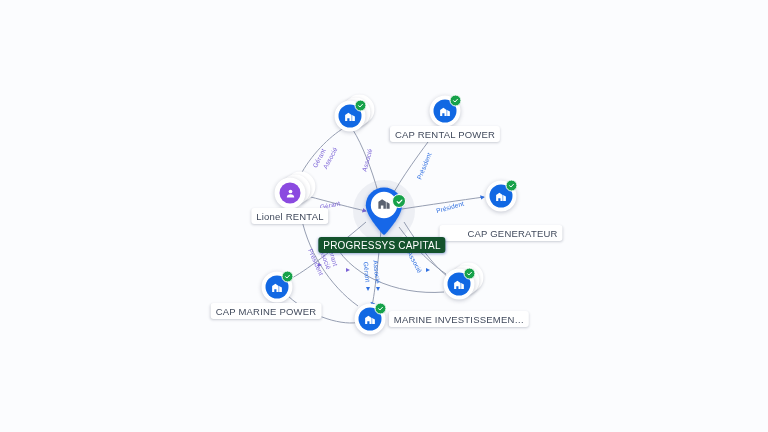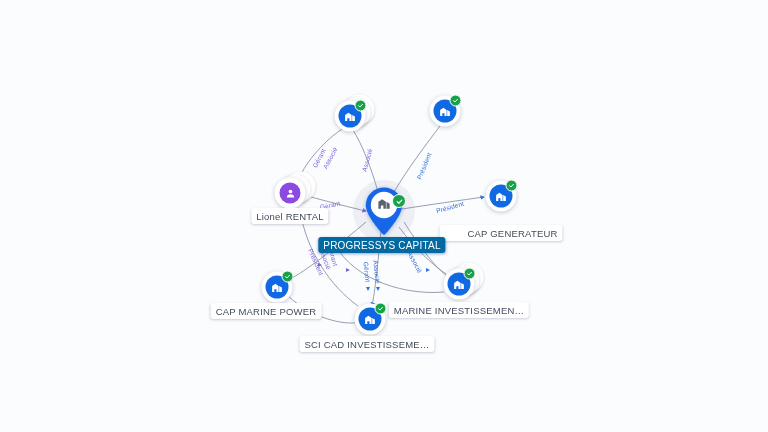--- a/index.html
+++ b/index.html
@@ -33,21 +33,21 @@
   .pin-wrap{position:absolute;left:50%;top:50%;transform:translate(-50%,-50%);}
   .halo{position:absolute;left:50%;top:50%;transform:translate(-50%,-50%);
         width:62px;height:62px;border-radius:50%;background:rgba(120,130,160,.10);}
 
   
   .nlabel{position:absolute;transform:translate(-50%,0);
           background:#fff;color:#414a5c;
           font-size:9.5px;letter-spacing:.2px;white-space:nowrap;
           padding:2.5px 5px;border-radius:3px;
           box-shadow:0 1px 2.5px rgba(30,40,70,.22);}
-  .nlabel.primary{background:#0369a1;color:#fff;font-size:10px;
+  .nlabel.primary{background:#14532d;color:#fff;font-size:10px;
                   box-shadow:0 1px 3px rgba(20,60,160,.45);}
 
   
   .elabel{position:absolute;font-size:6.5px;white-space:nowrap;
           transform-origin:50% 50%;letter-spacing:.1px;}
   .elabel.purple{color:#7b63d6;}
   .elabel.blue{color:#2f6fe0;}
 </style>
 </head>
 <body style="background: rgb(251, 252, 254);">
@@ -138,20 +138,21 @@
             <path d="M3 21V10l6-4 6 4v11h-4v-5H7v5H3zm13 0V10l5 3v8h-5zM9.8 12.6h2.4v2.4H9.8v-2.4z"></path>
           </svg>
       </div>
       <div class="badge" style="width:10px;height:10px;right:-1px;top:-1px;">
         <svg width="6" height="6" viewBox="0 0 24 24" fill="none" stroke="#fff" stroke-width="4" stroke-linecap="round" stroke-linejoin="round">
             <path d="M4 12.5l5.5 5.5L20 7"></path>
           </svg>
       </div>
     </div>
   </div>
+  <div class="nlabel" style="left:445px;top:126px;">CAP RENTAL POWER</div>
 
   <div class="node" style="left:501px;top:196px;">
     <div class="disc" style="width:31px;height:31px;">
       <div class="inner company" style="width:23px;height:23px;">
         <svg width="13" height="13" viewBox="0 0 24 24" fill="#fff">
             <path d="M3 21V10l6-4 6 4v11h-4v-5H7v5H3zm13 0V10l5 3v8h-5zM9.8 12.6h2.4v2.4H9.8v-2.4z"></path>
           </svg>
       </div>
       <div class="badge" style="width:10px;height:10px;right:-1px;top:-1px;">
         <svg width="6" height="6" viewBox="0 0 24 24" fill="none" stroke="#fff" stroke-width="4" stroke-linecap="round" stroke-linejoin="round">
@@ -171,37 +172,36 @@
             <path d="M3 21V10l6-4 6 4v11h-4v-5H7v5H3zm13 0V10l5 3v8h-5zM9.8 12.6h2.4v2.4H9.8v-2.4z"></path>
           </svg>
       </div>
       <div class="badge" style="width:10px;height:10px;right:-1px;top:-1px;">
         <svg width="6" height="6" viewBox="0 0 24 24" fill="none" stroke="#fff" stroke-width="4" stroke-linecap="round" stroke-linejoin="round">
             <path d="M4 12.5l5.5 5.5L20 7"></path>
           </svg>
       </div>
     </div>
   </div>
-  <div class="nlabel" style="left:459px;top:302px;">MARINE INVESTISSEMEN…</div>
+  <div class="nlabel" style="left:459px;top:311px;">MARINE INVESTISSEMEN…</div>
 
   <div class="node" style="left:370px;top:319px;">
     <div class="disc" style="width:31px;height:31px;">
       <div class="inner company" style="width:23px;height:23px;">
         <svg width="13" height="13" viewBox="0 0 24 24" fill="#fff">
             <path d="M3 21V10l6-4 6 4v11h-4v-5H7v5H3zm13 0V10l5 3v8h-5zM9.8 12.6h2.4v2.4H9.8v-2.4z"></path>
           </svg>
       </div>
       <div class="badge" style="width:10px;height:10px;right:-1px;top:-1px;">
         <svg width="6" height="6" viewBox="0 0 24 24" fill="none" stroke="#fff" stroke-width="4" stroke-linecap="round" stroke-linejoin="round">
             <path d="M4 12.5l5.5 5.5L20 7"></path>
           </svg>
       </div>
     </div>
   </div>
-  <div class="nlabel" style="left:367px;top:336px;">SCI CAD INVESTISSEME…</div>
 
   <div class="node" style="left:277px;top:287px;">
     <div class="disc" style="width:31px;height:31px;">
       <div class="inner company" style="width:23px;height:23px;">
         <svg width="13" height="13" viewBox="0 0 24 24" fill="#fff">
             <path d="M3 21V10l6-4 6 4v11h-4v-5H7v5H3zm13 0V10l5 3v8h-5zM9.8 12.6h2.4v2.4H9.8v-2.4z"></path>
           </svg>
       </div>
       <div class="badge" style="width:10px;height:10px;right:-1px;top:-1px;">
         <svg width="6" height="6" viewBox="0 0 24 24" fill="none" stroke="#fff" stroke-width="4" stroke-linecap="round" stroke-linejoin="round">

